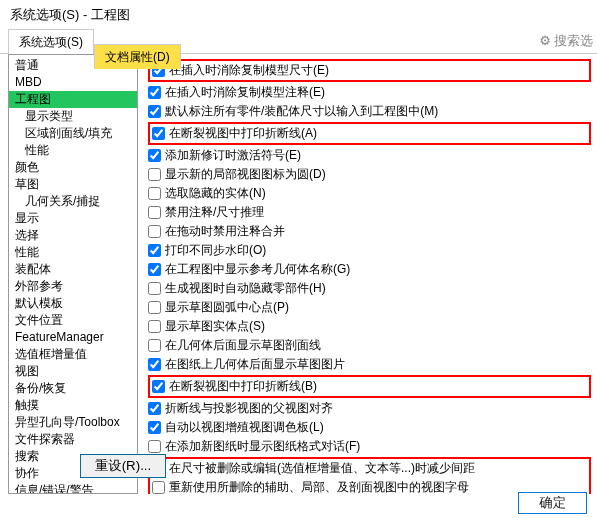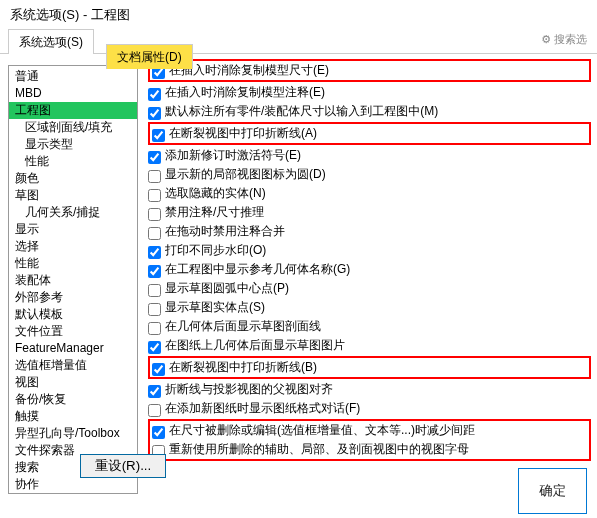--- a/index.html
+++ b/index.html
@@ -1,52 +1,52 @@
 <!DOCTYPE html>
 <html><head>
 <meta charset="utf-8">
 <style>
 *{box-sizing:border-box;margin:0;padding:0}
 body{font-family:"Microsoft YaHei",SimSun,sans-serif;font-size:12px;background:#fff;width:597px;height:518px;overflow:hidden;position:relative}
 .title{padding:6px 10px 4px;font-size:13px}
 .tabs{display:flex;border-bottom:1px solid #ccc;padding-left:8px}
-.tab{padding:4px 10px 3px;border:1px solid #ccc;border-bottom:none;background:#fff;cursor:pointer;margin-right:12px;position:relative;top:1px}
+.tab{padding:4px 10px 3px;border:1px solid #ccc;border-bottom:none;background:#fff;cursor:pointer;margin-right:0;position:relative;top:1px}
 .tab.inactive{background:#fde047;top:16px}
 .main{display:flex;height:440px}
-.side{width:130px;border:1px solid #999;margin:11px 0 0 8px;overflow-y:auto;padding:2px 0}
+.side{width:130px;border:1px solid #999;margin:0 0 0 8px;overflow-y:auto;padding:2px 0}
 .side-item{padding:1px 4px 1px 6px;cursor:pointer;white-space:nowrap;line-height:15px}
 .side-item.sel{background:#22c55e}
 .side-item.sub{padding-left:16px}
 .opts{flex:1;padding:4px 6px 0 10px;overflow-y:auto}
-.row{display:flex;align-items:flex-end;padding:1px 0;line-height:17px}
+.row{display:flex;align-items:center;padding:1px 0;line-height:17px}
 .row input[type=checkbox]{margin-right:4px}
 .box{border:2px solid red;padding:0 2px;margin:1px 0}
 .reset{position:absolute;bottom:40px;left:80px;padding:2px 14px;border:1px solid #0369a1;background:#f0f0f0;cursor:pointer}
 .footer{position:absolute;bottom:4px;right:10px}
-.footer button{padding:13px 20px;border:1px solid #0078d4;background:#fff;cursor:pointer;color:#222}
-.search{position:absolute;top:32px;right:10px;color:#888;font-size:11px}
+.footer button{padding:1px 20px;border:1px solid #0078d4;background:#fff;cursor:pointer;color:#222}
+.search{position:absolute;top:32px;right:4px;color:#888;font-size:13px}
 .search::before{content:"⚙";margin-right:3px}
 </style>
 </head>
 <body>
 
 <div class="title">系统选项(S) - 工程图</div>
 <div class="tabs">
 <div class="tab">系统选项(S)</div>
 <div class="tab inactive">文档属性(D)</div>
 </div>
 <div class="search">搜索选</div>
 
 <div class="main">
 <div class="side" id="side">
       <div class="side-item">普通</div>
       <div class="side-item">MBD</div>
       <div class="side-item sel">工程图</div>
+      <div class="side-item sub">显示类型</div>
       <div class="side-item sub">区域剖面线/填充</div>
-      <div class="side-item sub">显示类型</div>
       <div class="side-item sub">性能</div>
       <div class="side-item">颜色</div>
       <div class="side-item">草图</div>
       <div class="side-item sub">几何关系/捕捉</div>
       <div class="side-item">显示</div>
       <div class="side-item">选择</div>
       <div class="side-item">性能</div>
       <div class="side-item">装配体</div>
       <div class="side-item">外部参考</div>
       <div class="side-item">默认模板</div>
@@ -106,20 +106,24 @@
       <div class="row">
         <input type="checkbox" checked="" style="">
         <span>打印不同步水印(O)</span>
       </div>
       <div class="row">
         <input type="checkbox" checked="" style="">
         <span>在工程图中显示参考几何体名称(G)</span>
       </div>
       <div class="row">
         <input type="checkbox" style="">
+        <span>生成视图时自动隐藏零部件(H)</span>
+      </div>
+      <div class="row">
+        <input type="checkbox" style="">
         <span>显示草图圆弧中心点(P)</span>
       </div>
       <div class="row">
         <input type="checkbox" style="">
         <span>显示草图实体点(S)</span>
       </div>
       <div class="row">
         <input type="checkbox" style="">
         <span>在几何体后面显示草图剖面线</span>
       </div>
@@ -131,20 +135,24 @@
         <div class="row">
           <input type="checkbox" checked="" style="">
           <span>在断裂视图中打印折断线(B)</span>
         </div>
       </div>
       <div class="row">
         <input type="checkbox" checked="" style="">
         <span>折断线与投影视图的父视图对齐</span>
       </div>
       <div class="row">
+        <input type="checkbox" checked="" style="">
+        <span>自动以视图增殖视图调色板(L)</span>
+      </div>
+      <div class="row">
         <input type="checkbox" style="">
         <span>在添加新图纸时显示图纸格式对话(F)</span>
       </div>
       <div class="box">
         <div class="row">
           <input type="checkbox" checked="" style="">
           <span>在尺寸被删除或编辑(选值框增量值、文本等...)时减少间距</span>
         </div>
         <div class="row">
           <input type="checkbox" style="">

